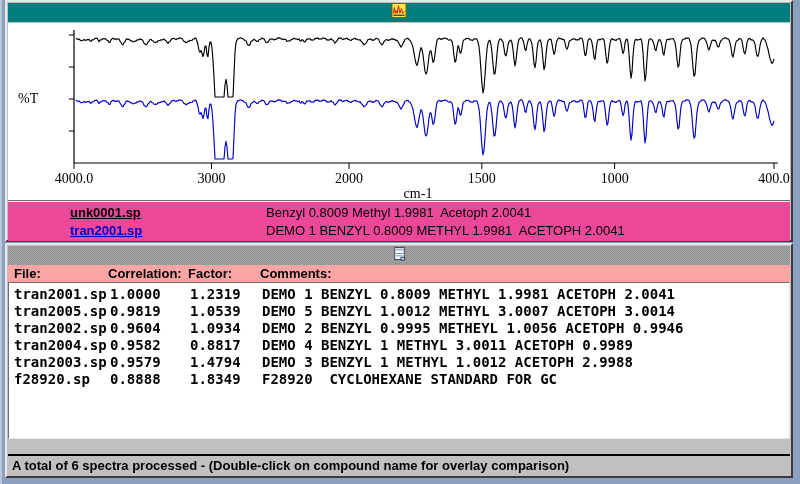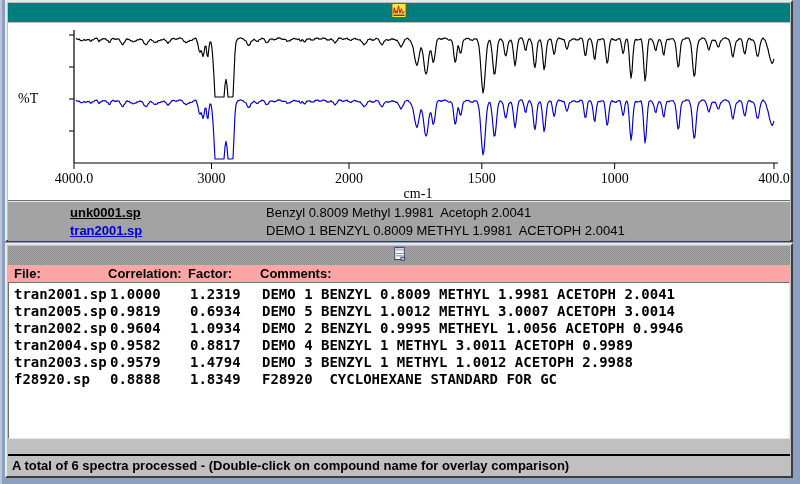--- a/index.html
+++ b/index.html
@@ -47,21 +47,21 @@
     display:flex; align-items:center; justify-content:center;
     padding:0;
   }
   .winbtn svg { width:11px; height:10px; display:block; }
 
   
   .graph-client { margin:1px; background:#ffffff; height:218px; position:relative; }
   #plot-svg { display:block; width:786px; height:177px; }
 
   .legend-panel {
-    height:41px; background:#a3a3a3;
+    height:41px; background:#ec4899;
     border-top:1px solid #707070;
     box-shadow:0 1px 0 #e8e8e8 inset;
     padding-top:3px;
   }
   .legend-row { position:relative; height:18px; font-size:13px; }
   .legend-file {
     position:absolute; left:62px; top:1px;
     font-weight:bold; text-decoration:underline; white-space:pre;
   }
   .legend-desc { position:absolute; left:258px; top:1px; color:#000; white-space:pre; }
@@ -192,21 +192,21 @@
 
   <div class="compare-header">
     <span class="col-file">File:</span>
     <span class="col-corr">Correlation:</span>
     <span class="col-factor">Factor:</span>
     <span class="col-comments">Comments:</span>
   </div>
 
   <div class="compare-list" id="compare-list">
       <div class="data-row"><span class="cell-file">tran2001.sp</span><span class="cell-corr">1.0000</span><span class="cell-factor">1.2319</span><span class="cell-comments">DEMO 1 BENZYL 0.8009 METHYL 1.9981 ACETOPH 2.0041</span></div>
-      <div class="data-row"><span class="cell-file">tran2005.sp</span><span class="cell-corr">0.9819</span><span class="cell-factor">0.6934</span><span class="cell-comments">DEMO 5 BENZYL 1.0012 METHYL 3.0007 ACETOPH 3.0014</span></div>
+      <div class="data-row"><span class="cell-file">tran2005.sp</span><span class="cell-corr">0.9819</span><span class="cell-factor">1.0539</span><span class="cell-comments">DEMO 5 BENZYL 1.0012 METHYL 3.0007 ACETOPH 3.0014</span></div>
       <div class="data-row"><span class="cell-file">tran2002.sp</span><span class="cell-corr">0.9604</span><span class="cell-factor">1.0934</span><span class="cell-comments">DEMO 2 BENZYL 0.9995 METHEYL 1.0056 ACETOPH 0.9946</span></div>
       <div class="data-row"><span class="cell-file">tran2004.sp</span><span class="cell-corr">0.9582</span><span class="cell-factor">0.8817</span><span class="cell-comments">DEMO 4 BENZYL 1 METHYL 3.0011 ACETOPH 0.9989</span></div>
       <div class="data-row"><span class="cell-file">tran2003.sp</span><span class="cell-corr">0.9579</span><span class="cell-factor">1.4794</span><span class="cell-comments">DEMO 3 BENZYL 1 METHYL 1.0012 ACETOPH 2.9988</span></div>
       <div class="data-row"><span class="cell-file">f28920.sp</span><span class="cell-corr">0.8888</span><span class="cell-factor">1.8349</span><span class="cell-comments">F28920  CYCLOHEXANE STANDARD FOR GC</span></div>
     </div>
 
   <div class="status-bar">A total of 6 spectra processed - (Double-click on compound name for overlay comparison)</div>
 </div>
 
 </body></html>

